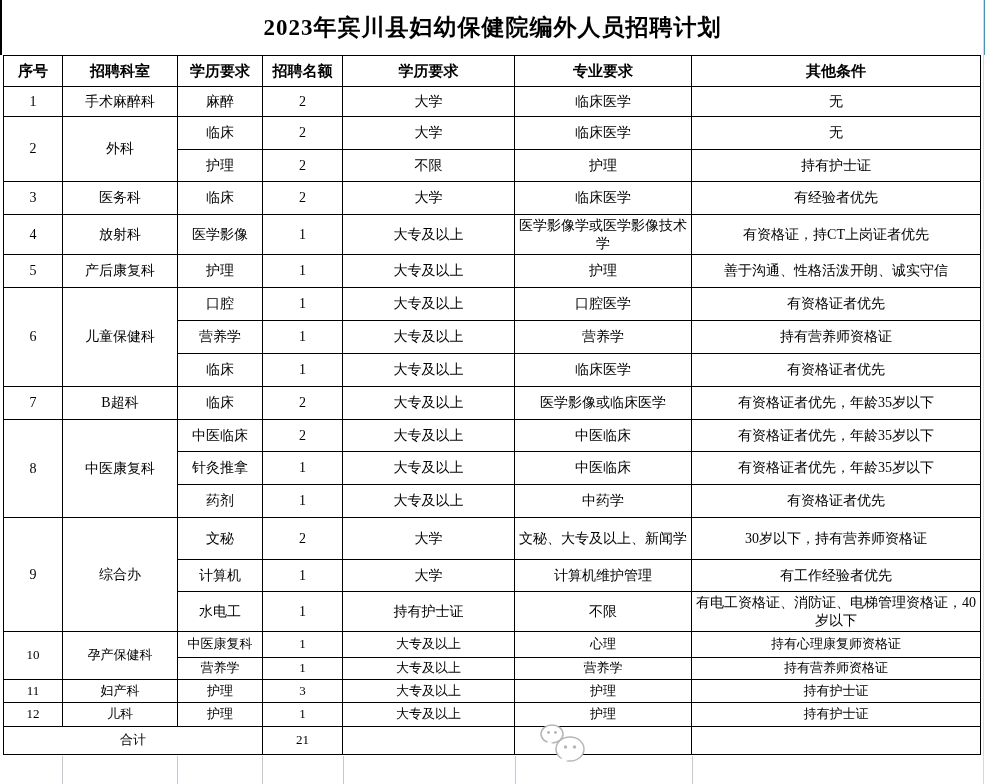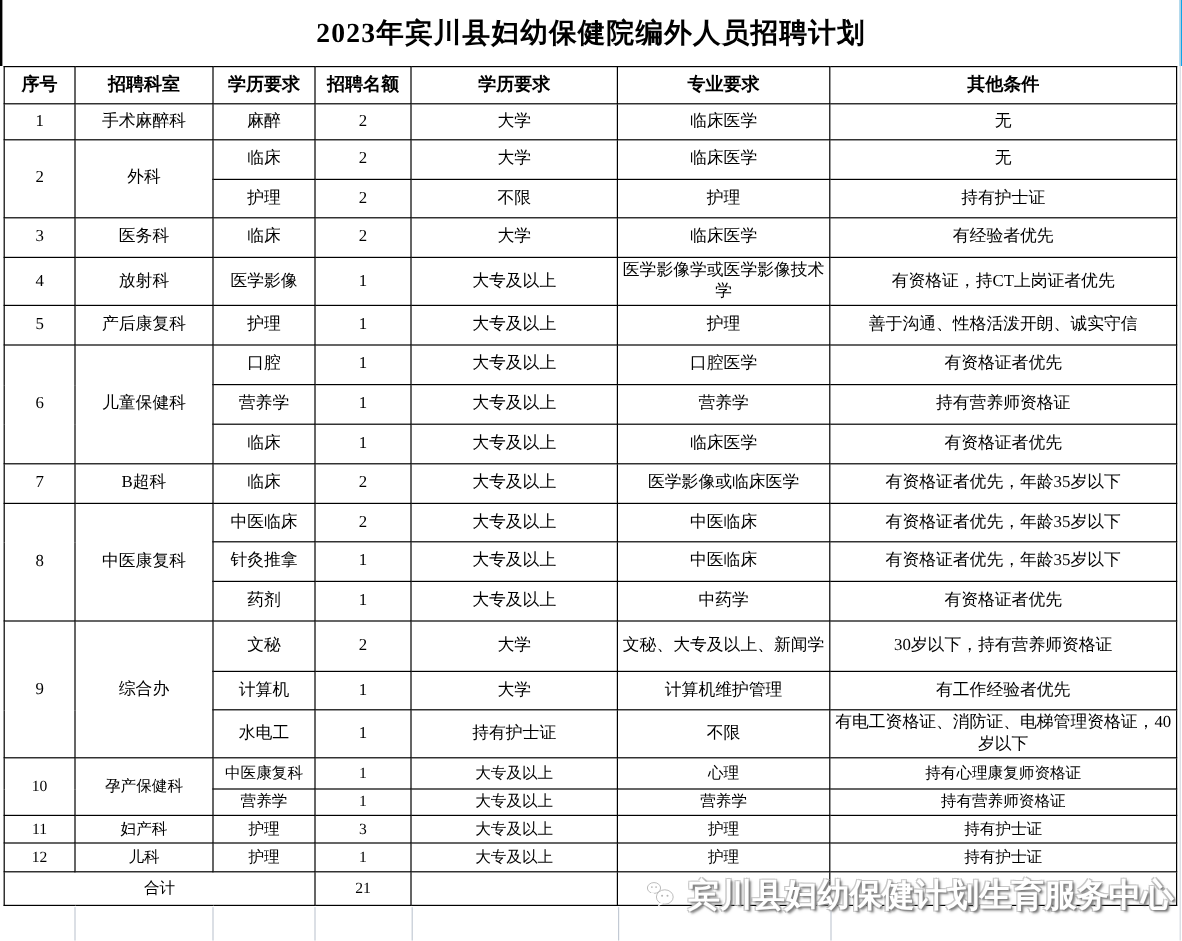--- a/index.html
+++ b/index.html
@@ -276,14 +276,13 @@
       <ellipse cx="32" cy="27" rx="14" ry="12"></ellipse>
       <path d="M24 36 L20 43 L30 38 Z" stroke="none"></path>
     </g>
     <g fill="#b5b5b5">
       <circle cx="10.5" cy="10.5" r="1.4"></circle>
       <circle cx="17.5" cy="10.5" r="1.4"></circle>
       <circle cx="27.5" cy="25" r="1.7"></circle>
       <circle cx="36.5" cy="25" r="1.7"></circle>
     </g>
   </svg>
-  <span class="wm-text">宾川县妇幼保健计划生育服务中心</span>
 </div>
 
 </body></html>

